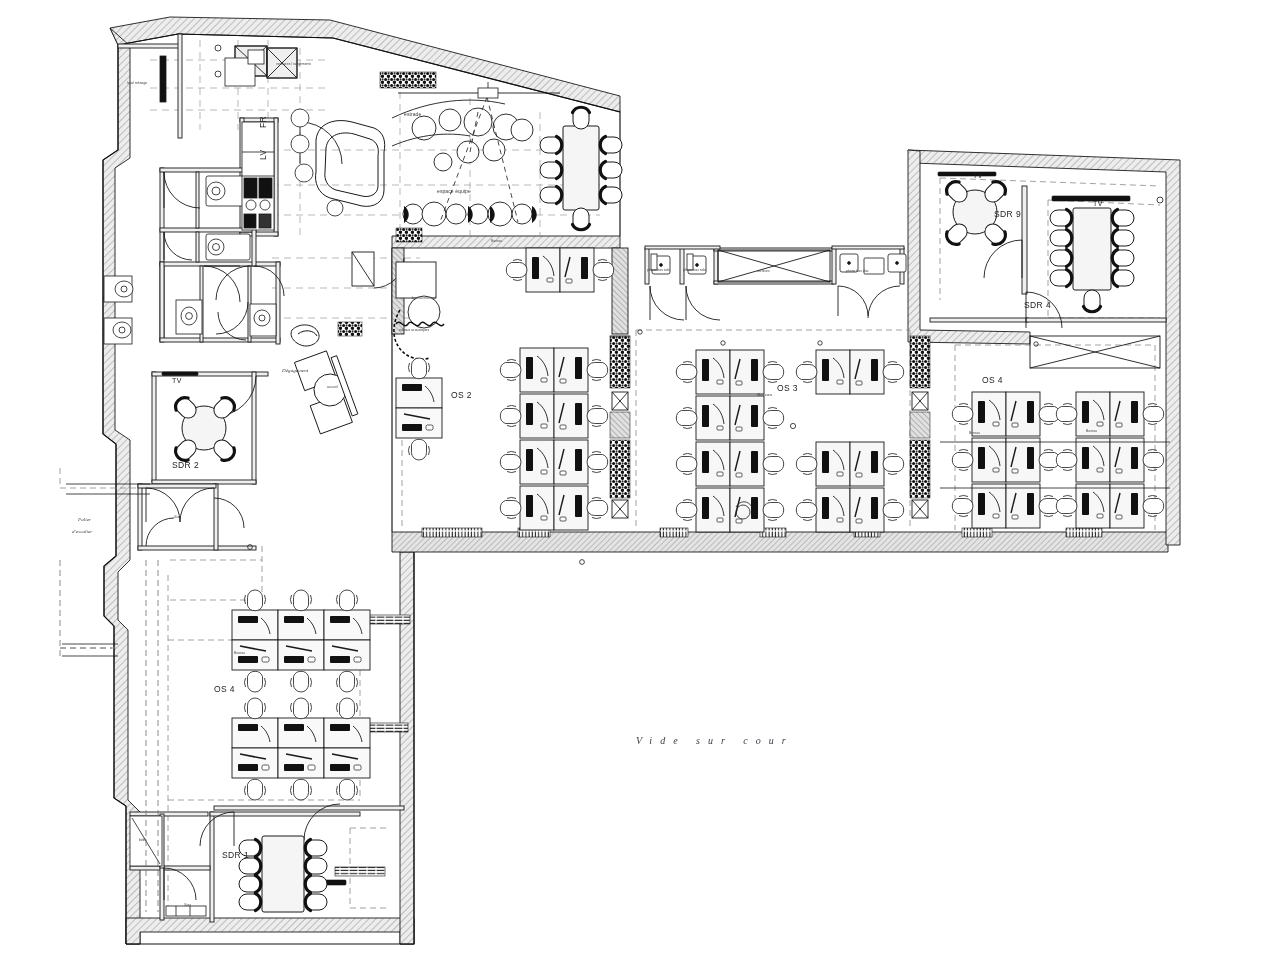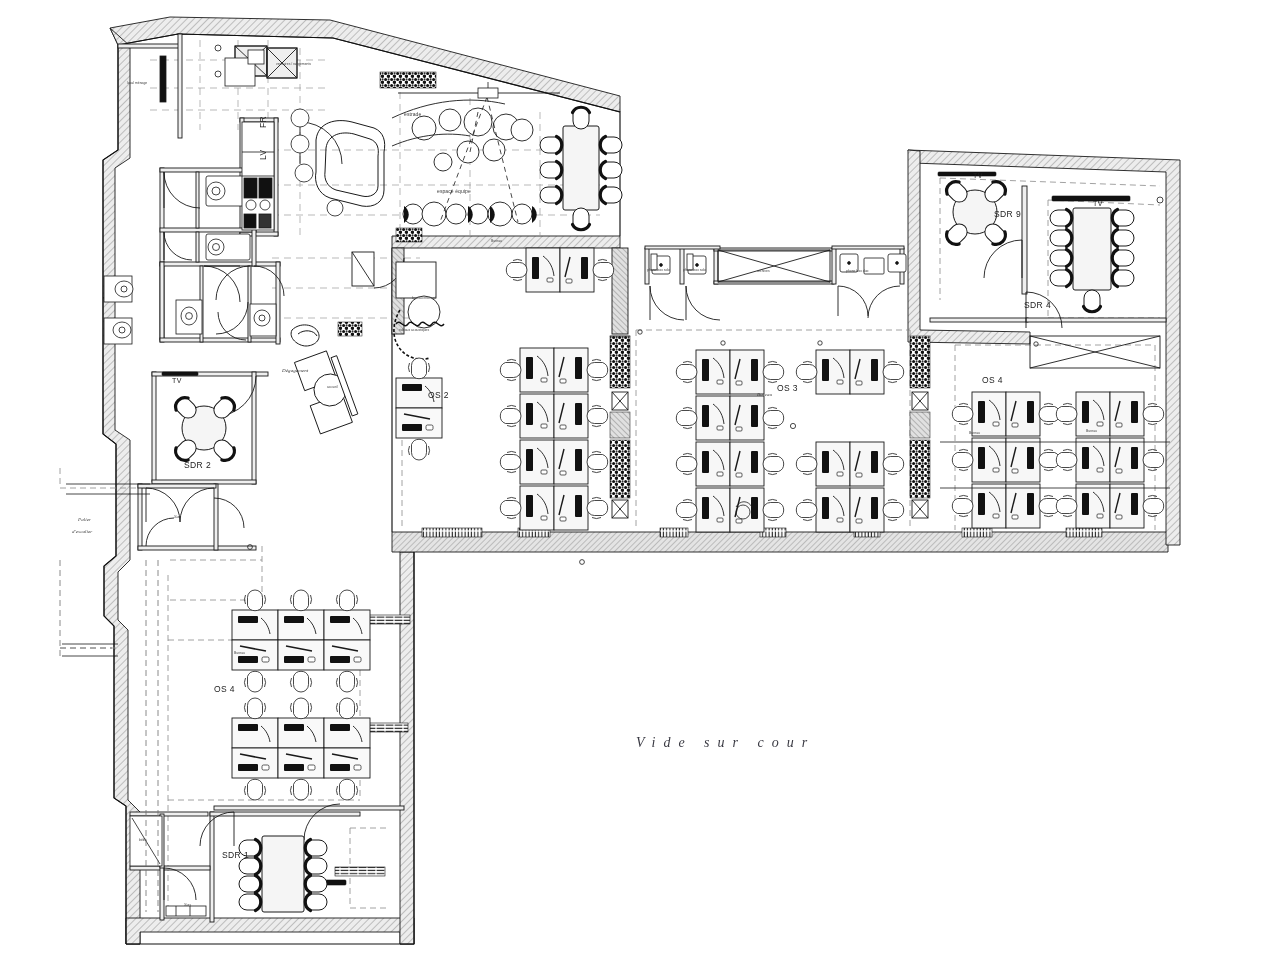--- a/index.html
+++ b/index.html
@@ -20,21 +20,21 @@
     white-space:nowrap;
     letter-spacing:.4px;
     pointer-events:none;
   }
   .lbl.room{font-size:8.5px;}
   .lbl.tiny{font-size:5px;color:#3a3a3a;letter-spacing:.1px;}
   .lbl.micro{font-size:3.4px;color:#444;letter-spacing:0px;}
   .lbl.ital{font-style:italic;font-family:"Liberation Serif",serif;}
   .lbl.vert{transform-origin:0 0;}
   .lbl.courtyard{
-    font-size:14px;font-style:italic;letter-spacing:8px;color:#3b3b44;
+    font-size:10px;font-style:italic;letter-spacing:8px;color:#3b3b44;
     font-family:"Liberation Serif", serif;
   }
   .lbl.tvlabel{font-size:7px;letter-spacing:.5px;}
 </style>
 </head>
 <body>
 
 <div id="plan-root">
 
 <svg id="plan-svg" viewBox="0 0 1280 960" shape-rendering="geometricPrecision">
@@ -730,25 +730,25 @@
     <circle cx="582" cy="562" r="2.4"></circle>
     <circle cx="640" cy="332" r="2.2"></circle>
     <circle cx="1036" cy="344" r="2.2"></circle>
   </g>
 
 </svg>
 
 <div class="lbl courtyard" style="left:636px; top:735px;">Vide  sur  cour</div>
 
 <div class="lbl room" style="left:214px; top:684px;">OS 4</div>
-<div class="lbl room" style="left:428px; top:390px;">OS 2</div>
+<div class="lbl room" style="left:451px; top:390px;">OS 2</div>
 <div class="lbl room" style="left:777px; top:383px;">OS 3</div>
 <div class="lbl room" style="left:982px; top:375px;">OS 4</div>
 <div class="lbl room" style="left:222px; top:850px;">SDR 1</div>
-<div class="lbl room" style="left:184px; top:460px;">SDR 2</div>
+<div class="lbl room" style="left:172px; top:460px;">SDR 2</div>
 <div class="lbl room" style="left:994px; top:209px;">SDR 9</div>
 <div class="lbl room" style="left:1024px; top:300px;">SDR 4</div>
 
 <div class="lbl tiny" style="left:404px; top:111px;">estrade</div>
 <div class="lbl tiny" style="left:437px; top:188px;">espace équipe</div>
 <div class="lbl micro" style="left:412px; top:296px;">bureau informel</div>
 <div class="lbl micro" style="left:399px; top:328px;">rideaux acoustiques</div>
 <div class="lbl tiny ital" style="left:282px; top:368px;">Dégagement</div>
 <div class="lbl micro" style="left:327px; top:385px;">accueil</div>
 <div class="lbl tiny ital" style="left:78px;  top:517px;">Palier</div>

